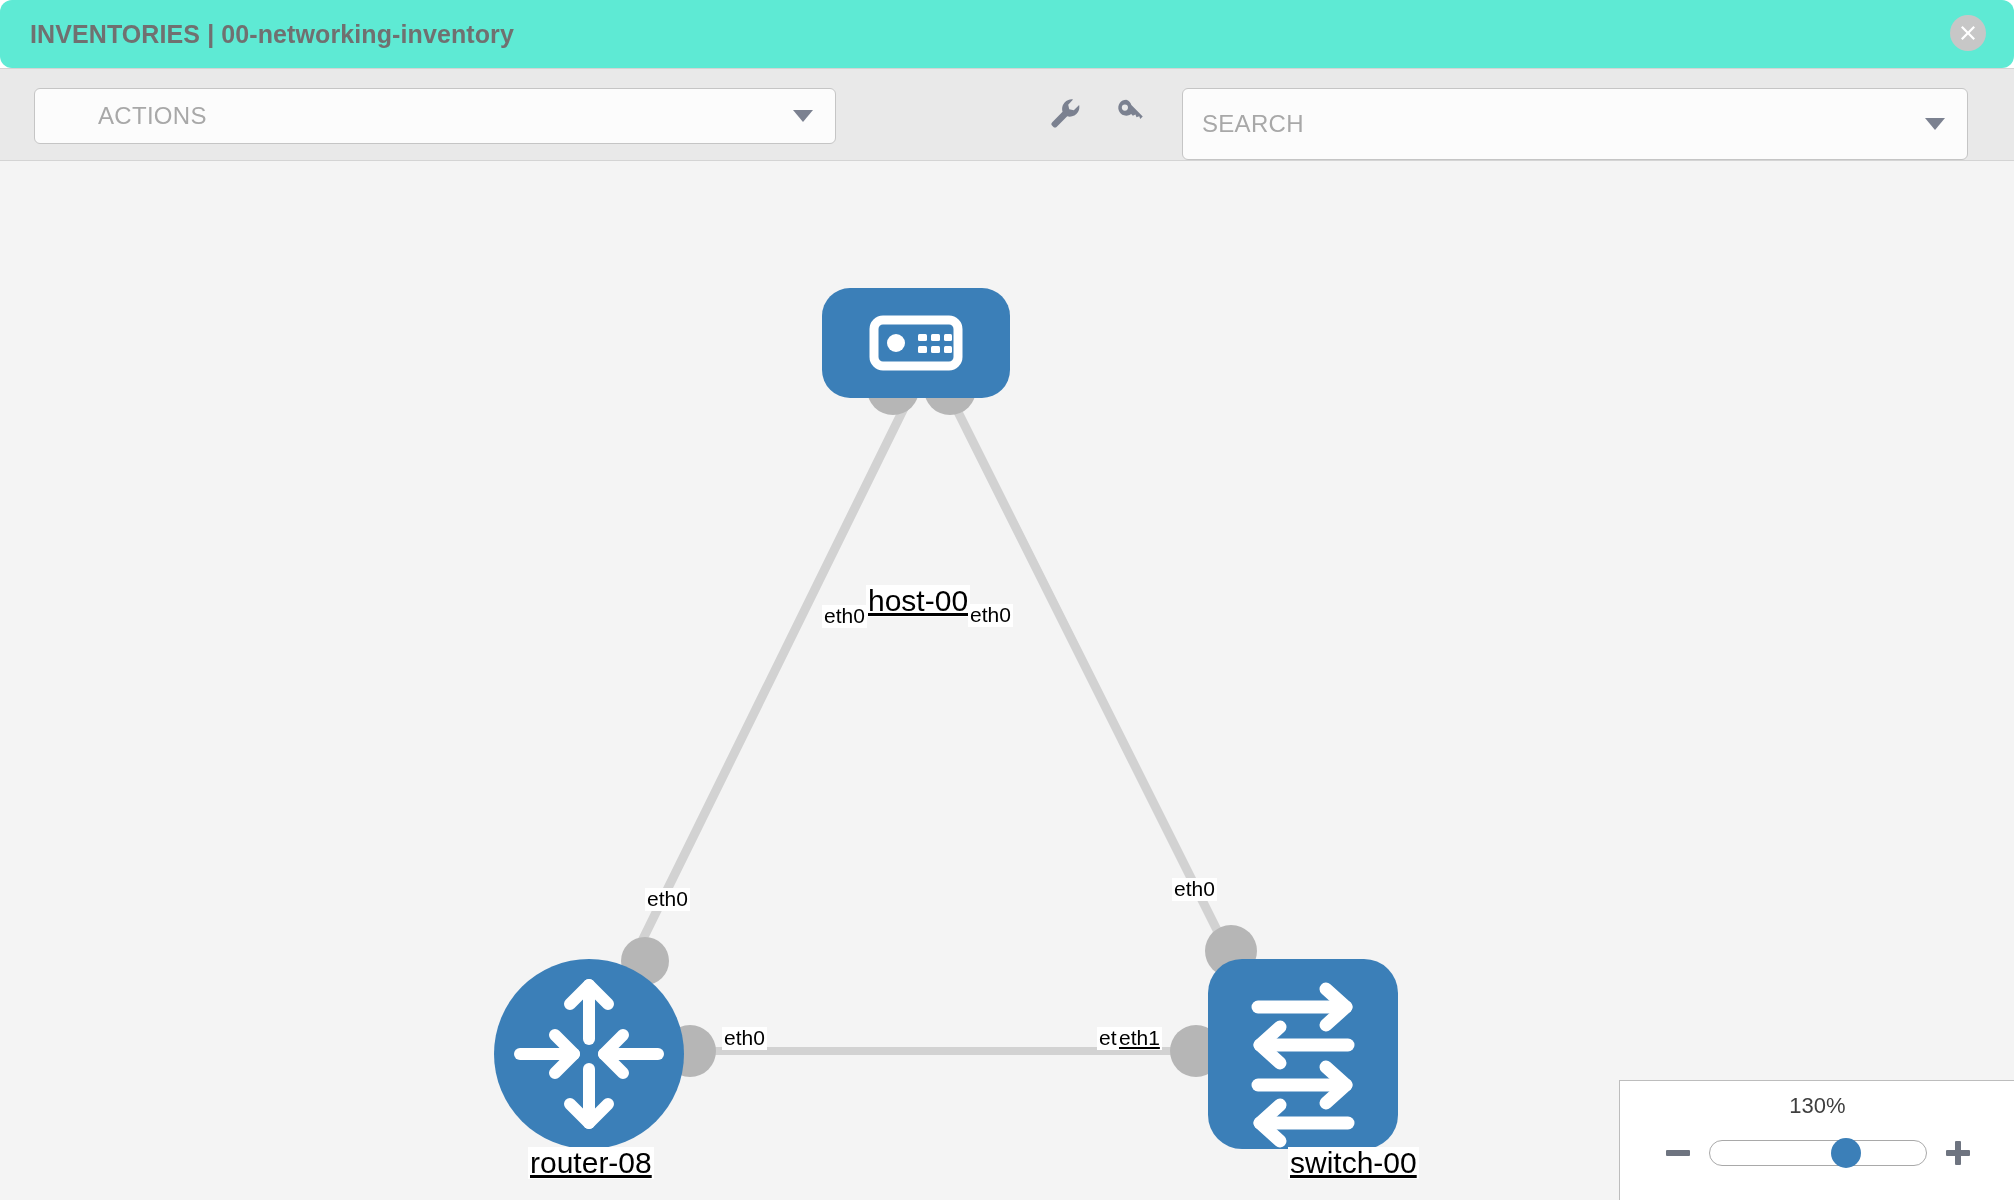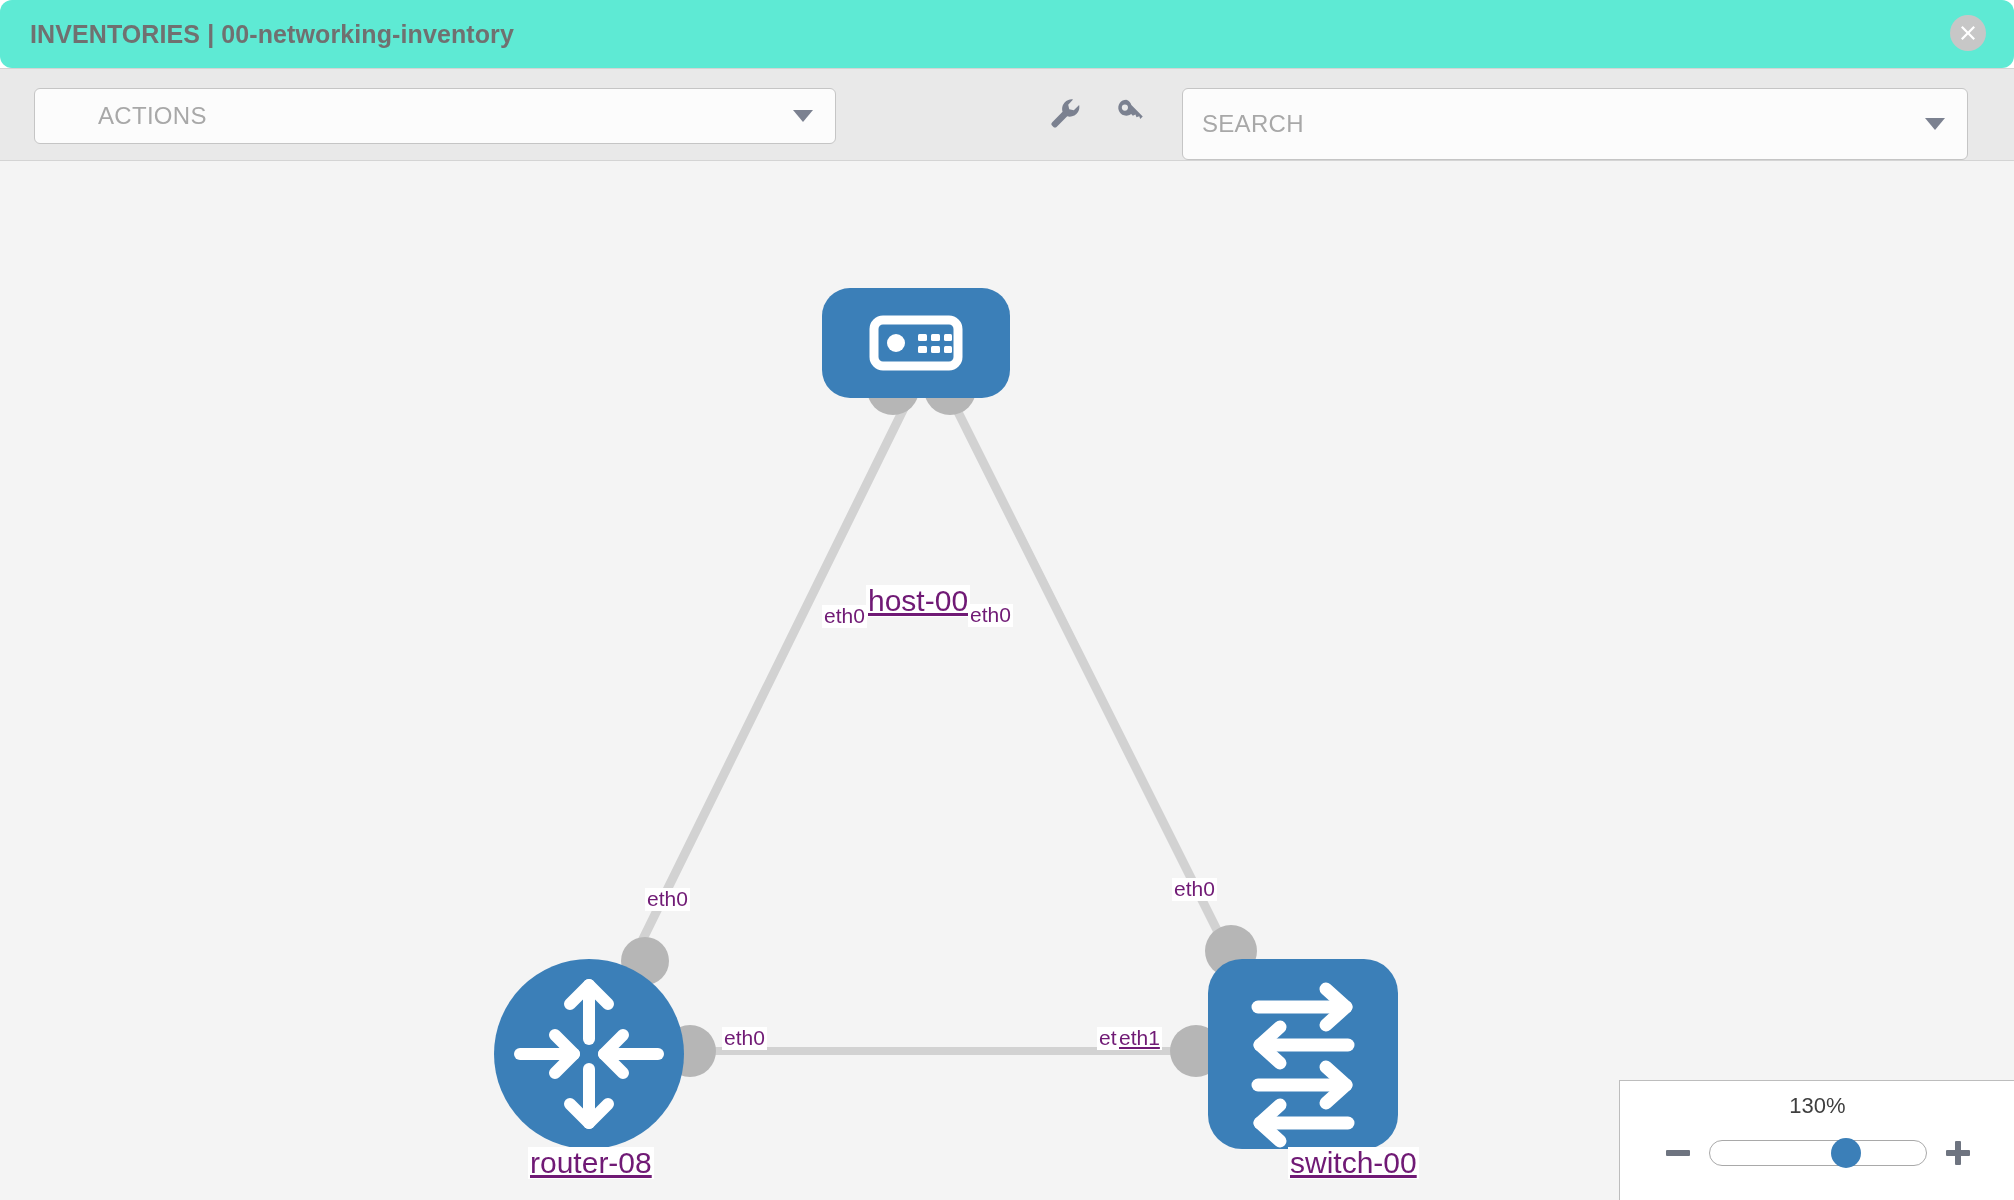--- a/index.html
+++ b/index.html
@@ -143,21 +143,21 @@
     position: absolute;
     top: 0; left: 0;
     width: 2014px;
     height: 1039px;
   }
 
   
   .chip {
     position: absolute;
     background: #ffffff;
-    color: #701a75;
+    color: #000000;
     white-space: nowrap;
     line-height: 1.08;
     padding: 0 2px;
   }
   .chip.node-name { font-size: 30px; text-decoration: underline; }
   .chip.iface     { font-size: 21px; }
 
   
   .zoom-panel {
     position: absolute;

